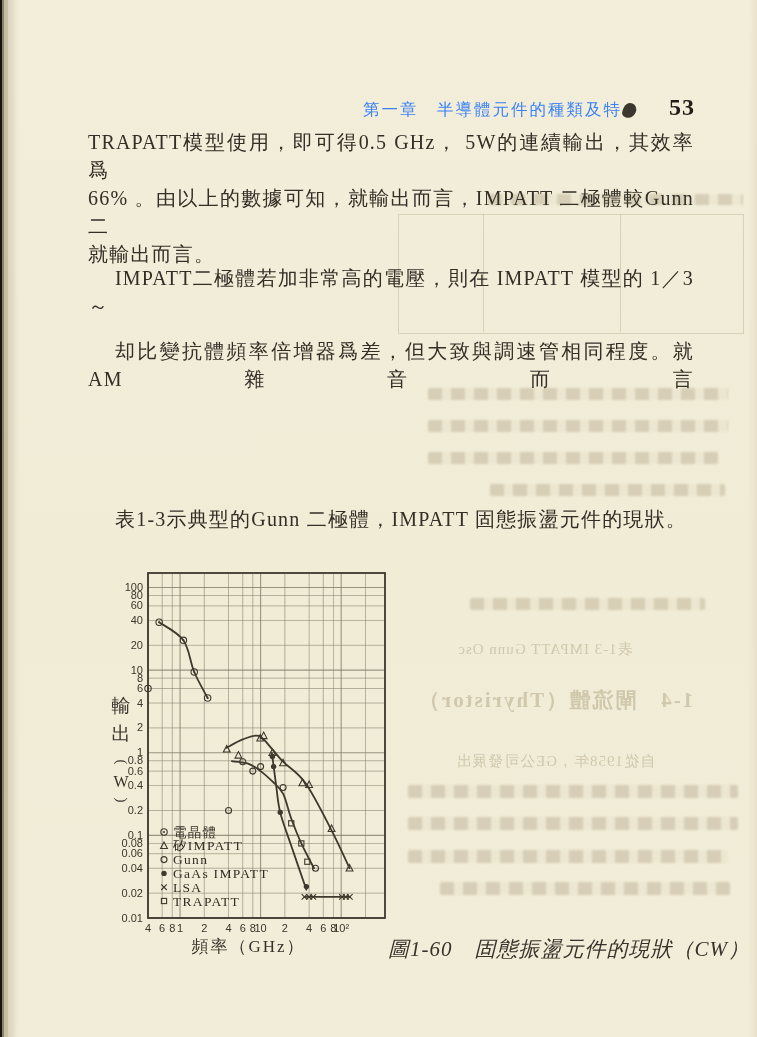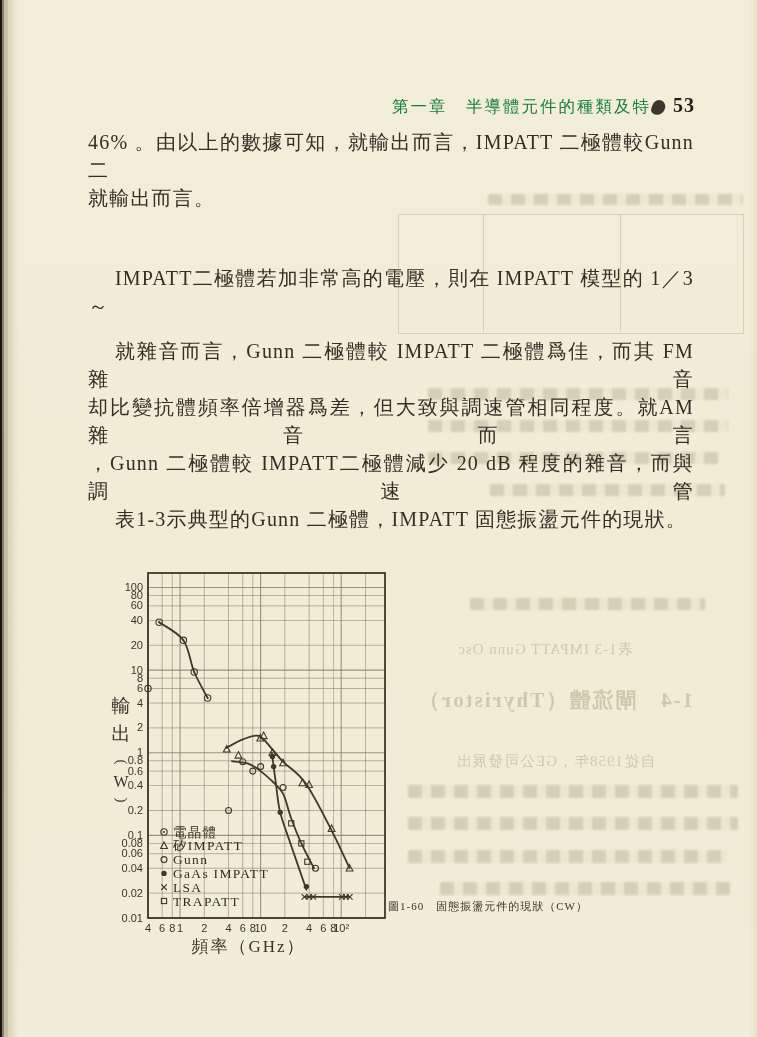--- a/index.html
+++ b/index.html
@@ -6,28 +6,28 @@
   body{width:757px;height:1037px;overflow:hidden;
 extend:0;
     background:
       linear-gradient(90deg, rgba(110,95,65,.20) 0px, rgba(110,95,65,0) 20px),
       linear-gradient(270deg, rgba(175,130,110,.12) 0px, rgba(175,130,110,0) 9px),
       linear-gradient(180deg,#f3eeda 0%,#f1ecd6 55%,#f2edd8 100%);
     font-family:"Liberation Serif","DejaVu Serif",serif;color:#332e26;position:relative;}
   .edge-strip{position:absolute;left:0;top:0;width:16px;height:100%;
     background:linear-gradient(90deg,#18150e 0 2px,rgba(70,60,40,.55) 2px 4px,rgba(140,125,95,.30) 4px 8px,rgba(190,178,145,.15) 8px 12px,rgba(190,178,145,0) 16px);}
   .header{position:absolute;top:94px;right:62px;text-align:right;white-space:nowrap;}
-  .chapter{font-size:16.5px;letter-spacing:2px;color:#15803d;}
+  .chapter{font-size:16.5px;letter-spacing:2px;color:#3b82f6;}
   .ink-blot{display:inline-block;width:13px;height:15px;background:#2b2720;border-radius:46% 60% 52% 44%;transform:rotate(14deg) skewX(-8deg);vertical-align:-3px;margin:0 4px 0 1px;opacity:.92;}
-  .pagenum{font-size:20px;font-weight:700;letter-spacing:1px;color:#211d16;}
+  .pagenum{font-size:24px;font-weight:700;letter-spacing:1px;color:#211d16;margin-left:25px;}
   .para{position:absolute;left:88px;width:606px;}
   .line{font-size:20px;line-height:28px;letter-spacing:1.2px;text-align:justify;text-align-last:justify;white-space:normal;}
   .line.open{text-align-last:auto;}
   .indent .line:first-child{text-indent:27px;}
-  .caption{position:absolute;left:388px;top:899px;font-size:11px;letter-spacing:1px;color:#37322a;white-space:nowrap;}
+  .caption{position:absolute;left:388px;top:935px;font-size:21px;letter-spacing:1px;color:#37322a;white-space:nowrap;font-style:italic;}
   .chart-wrap{position:absolute;left:100px;top:560px;width:330px;height:412px;}
   svg{display:block;}
   .bleed{position:absolute;transform:scaleX(-1);color:#b5ab8b;opacity:.55;filter:blur(.6px);white-space:nowrap;font-family:"Liberation Serif","DejaVu Serif",serif;}
   .bleed-bar{position:absolute;border-radius:2px;filter:blur(1px);
     background:repeating-linear-gradient(90deg, rgba(176,166,136,.42) 0 14px, rgba(176,166,136,.07) 14px 23px);}
   .bleed-box{position:absolute;border:1px solid rgba(168,158,126,.35);filter:blur(.5px);}
   .bleed-vline{position:absolute;width:1px;background:rgba(168,158,126,.35);filter:blur(.5px);}
 </style>
 </head>
 <body>
@@ -54,32 +54,31 @@
       <div class="bleed" style="left: 385px; top: 752px; width: 340px; text-align: center; font-size: 15px; letter-spacing: 1px;">自從1958年，GE公司發展出</div>
     </div>
 </div>
 
 <div class="header">
   <span class="chapter">第一章　半導體元件的種類及特</span><span class="ink-blot"></span>
   <span class="pagenum">53</span>
 </div>
 
 <div class="para" style="top:128px;">
-  <div class="line">46% 。由以上的數據可知，就輸出而言，IMPATT 二極體較Gunn 二</div>
+  <div class="line">TRAPATT模型使用，即可得0.5 GHz， 5W的連續輸出，其效率爲</div>
+  <div class="line">66% 。由以上的數據可知，就輸出而言，IMPATT 二極體較Gunn 二</div>
   <div class="line open">就輸出而言。</div>
 </div>
 
 <div class="para indent" style="top:264px;">
   <div class="line">IMPATT二極體若加非常高的電壓，則在 IMPATT 模型的 1／3～</div>
 </div>
 
 <div class="para indent" style="top:337px;">
-  <div class="line">就雜音而言，Gunn 二極體較 IMPATT 二極體爲佳，而其 FM雜音</div>
   <div class="line">却比變抗體頻率倍增器爲差，但大致與調速管相同程度。就AM雜音而言</div>
-  <div class="line">，Gunn 二極體較 IMPATT二極體減少 20 dB 程度的雜音，而與調速管</div>
 </div>
 
 <div class="para indent" style="top:505px;">
   <div class="line open">表1-3示典型的Gunn 二極體，IMPATT 固態振盪元件的現狀。</div>
 </div>
 
 <div class="chart-wrap">
   <svg id="chart-svg" width="330" height="412" viewBox="0 0 330 412">
       <g>
         <line x1="48" y1="13" x2="48" y2="358" stroke="#837c6c" stroke-width="0.7" opacity="0.8"></line>

